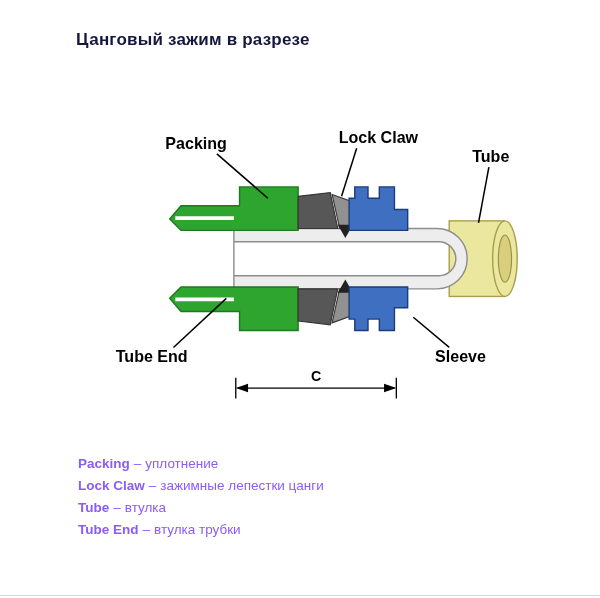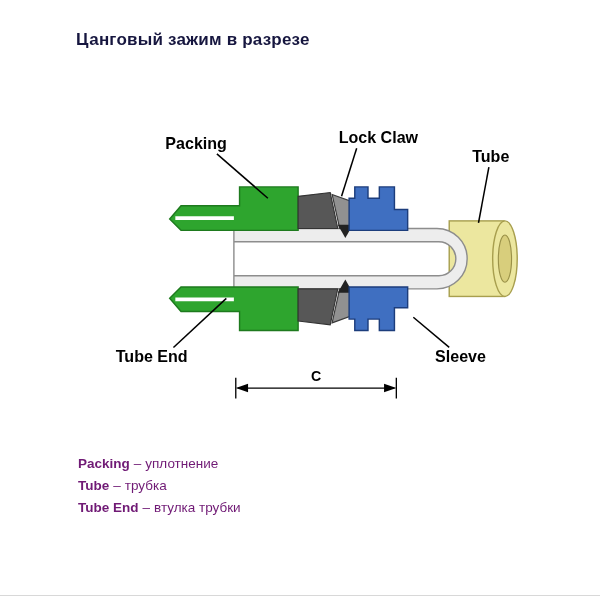--- a/index.html
+++ b/index.html
@@ -10,21 +10,21 @@
     position:relative; overflow:hidden;
   }
   .page { position:relative; width:600px; height:598px; background:#fff; }
   .title {
     position:absolute; left:76px; top:30px;
     font-size:17px; font-weight:bold; color:#16163f; letter-spacing:.2px;
   }
   .diagram-svg { position:absolute; left:0; top:100px; width:600px; height:340px; }
   .diagram-label { font-family:"Liberation Sans", sans-serif; font-size:17px; font-weight:bold; fill:#000; }
   .dim-label { font-family:"Liberation Sans", sans-serif; font-size:15px; font-weight:bold; fill:#000; }
-  .legend { position:absolute; left:78px; top:456px; font-size:13.5px; color:#701a75; }
+  .legend { position:absolute; left:78px; top:456px; font-size:13.5px; color:#8b5cf6; }
   .legend-row { margin-bottom:7px; white-space:nowrap; }
   .legend-term { font-weight:bold; }
   .legend-sep { margin:0 4px; }
   .bottom-line { position:absolute; left:0; bottom:2px; width:600px; border-top:1px solid #d8d8d8; height:0; }
 </style>
 </head>
 <body>
 
 <div class="page">
 
@@ -73,21 +73,24 @@
     <path d="M232,305 L245,300.5 L245,309.5 Z" fill="#000"></path>
     <path d="M402,305 L389,300.5 L389,309.5 Z" fill="#000"></path>
     <text x="317" y="298" text-anchor="middle" class="dim-label">C</text>
   </svg>
 
   <div class="legend">
     <div class="legend-row">
       <span class="legend-term">Packing</span><span class="legend-sep">–</span><span class="legend-desc">уплотнение</span>
     </div>
     <div class="legend-row">
-      <span class="legend-term">Tube</span><span class="legend-sep">–</span><span class="legend-desc">трубка</span>
+      <span class="legend-term">Lock Claw</span><span class="legend-sep">–</span><span class="legend-desc">зажимные лепестки цанги</span>
+    </div>
+    <div class="legend-row">
+      <span class="legend-term">Tube</span><span class="legend-sep">–</span><span class="legend-desc">втулка</span>
     </div>
     <div class="legend-row">
       <span class="legend-term">Tube End</span><span class="legend-sep">–</span><span class="legend-desc">втулка трубки</span>
     </div>
   </div>
 
   <div class="bottom-line"></div>
 </div>
 
 </body></html>

